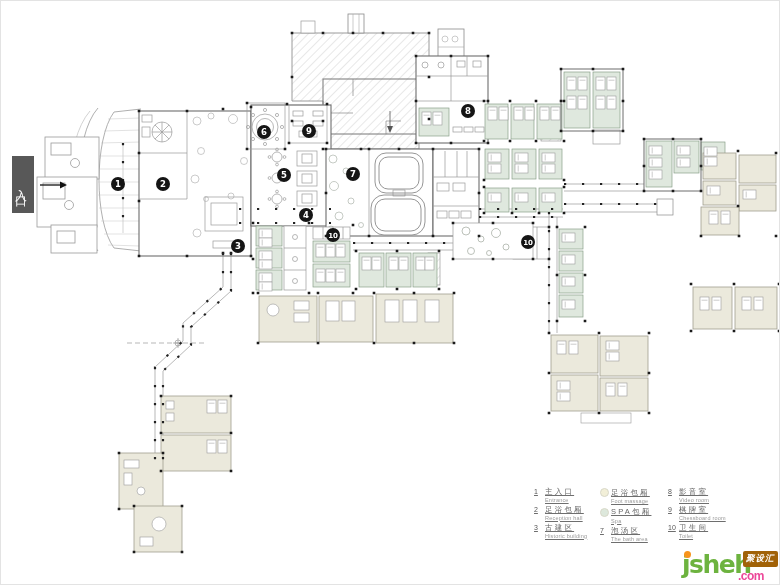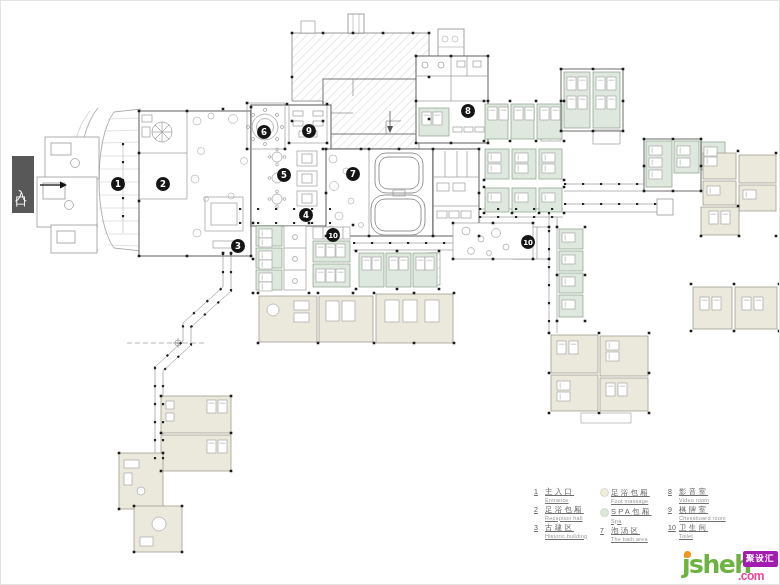--- a/index.html
+++ b/index.html
@@ -18,22 +18,22 @@
   .lg-top{display:flex;align-items:center;}
   .lg-num{width:11px;font-size:7px;color:#555;flex:none;}
   .lg-dot{width:9px;height:9px;border-radius:50%;margin-right:2px;flex:none;border:0.5px solid #d8d8c8;box-sizing:border-box;}
   .lg-zh{font-size:7.5px;letter-spacing:2.2px;color:#666;white-space:nowrap;}
   .lg-en{font-size:5.5px;color:#9a9a9a;margin-left:11px;margin-top:2px;letter-spacing:.2px;white-space:nowrap;}
   
   #logo{position:absolute;left:681px;top:549px;width:99px;height:36px;}
   .logo-brand{position:absolute;left:0;top:0;font-size:25px;font-weight:800;color:#6db33f;
       letter-spacing:-1.5px;font-family:"DejaVu Sans",sans-serif;}
   .logo-jdot{position:absolute;left:2px;top:1px;width:7px;height:7px;border-radius:50%;background:#f7941d;}
-  .logo-stamp{position:absolute;left:61px;top:1px;background:#a21caf;color:#fff;font-size:8.5px;
-      font-weight:700;letter-spacing:1px;padding:2px 3px;border-radius:2px;white-space:nowrap;}
+  .logo-stamp{position:absolute;left:61px;top:1px;background:#a16207;color:#fff;font-size:8.5px;
+      font-weight:700;letter-spacing:1px;padding:2px 3px;border-radius:2px;white-space:nowrap;font-style:italic;}
   .logo-tld{position:absolute;left:56px;top:19px;font-size:12px;font-weight:800;color:#ec4899;letter-spacing:-0.5px;}
   .marker-circle{fill:#151515;}
   .marker-text{fill:#ffffff;font-weight:bold;font-family:"DejaVu Sans",sans-serif;text-anchor:middle;}
 </style>
 </head>
 <body>
 
 <div id="stage">
 
   <svg id="plan-svg" width="780" height="585" viewBox="0 0 780 585">

